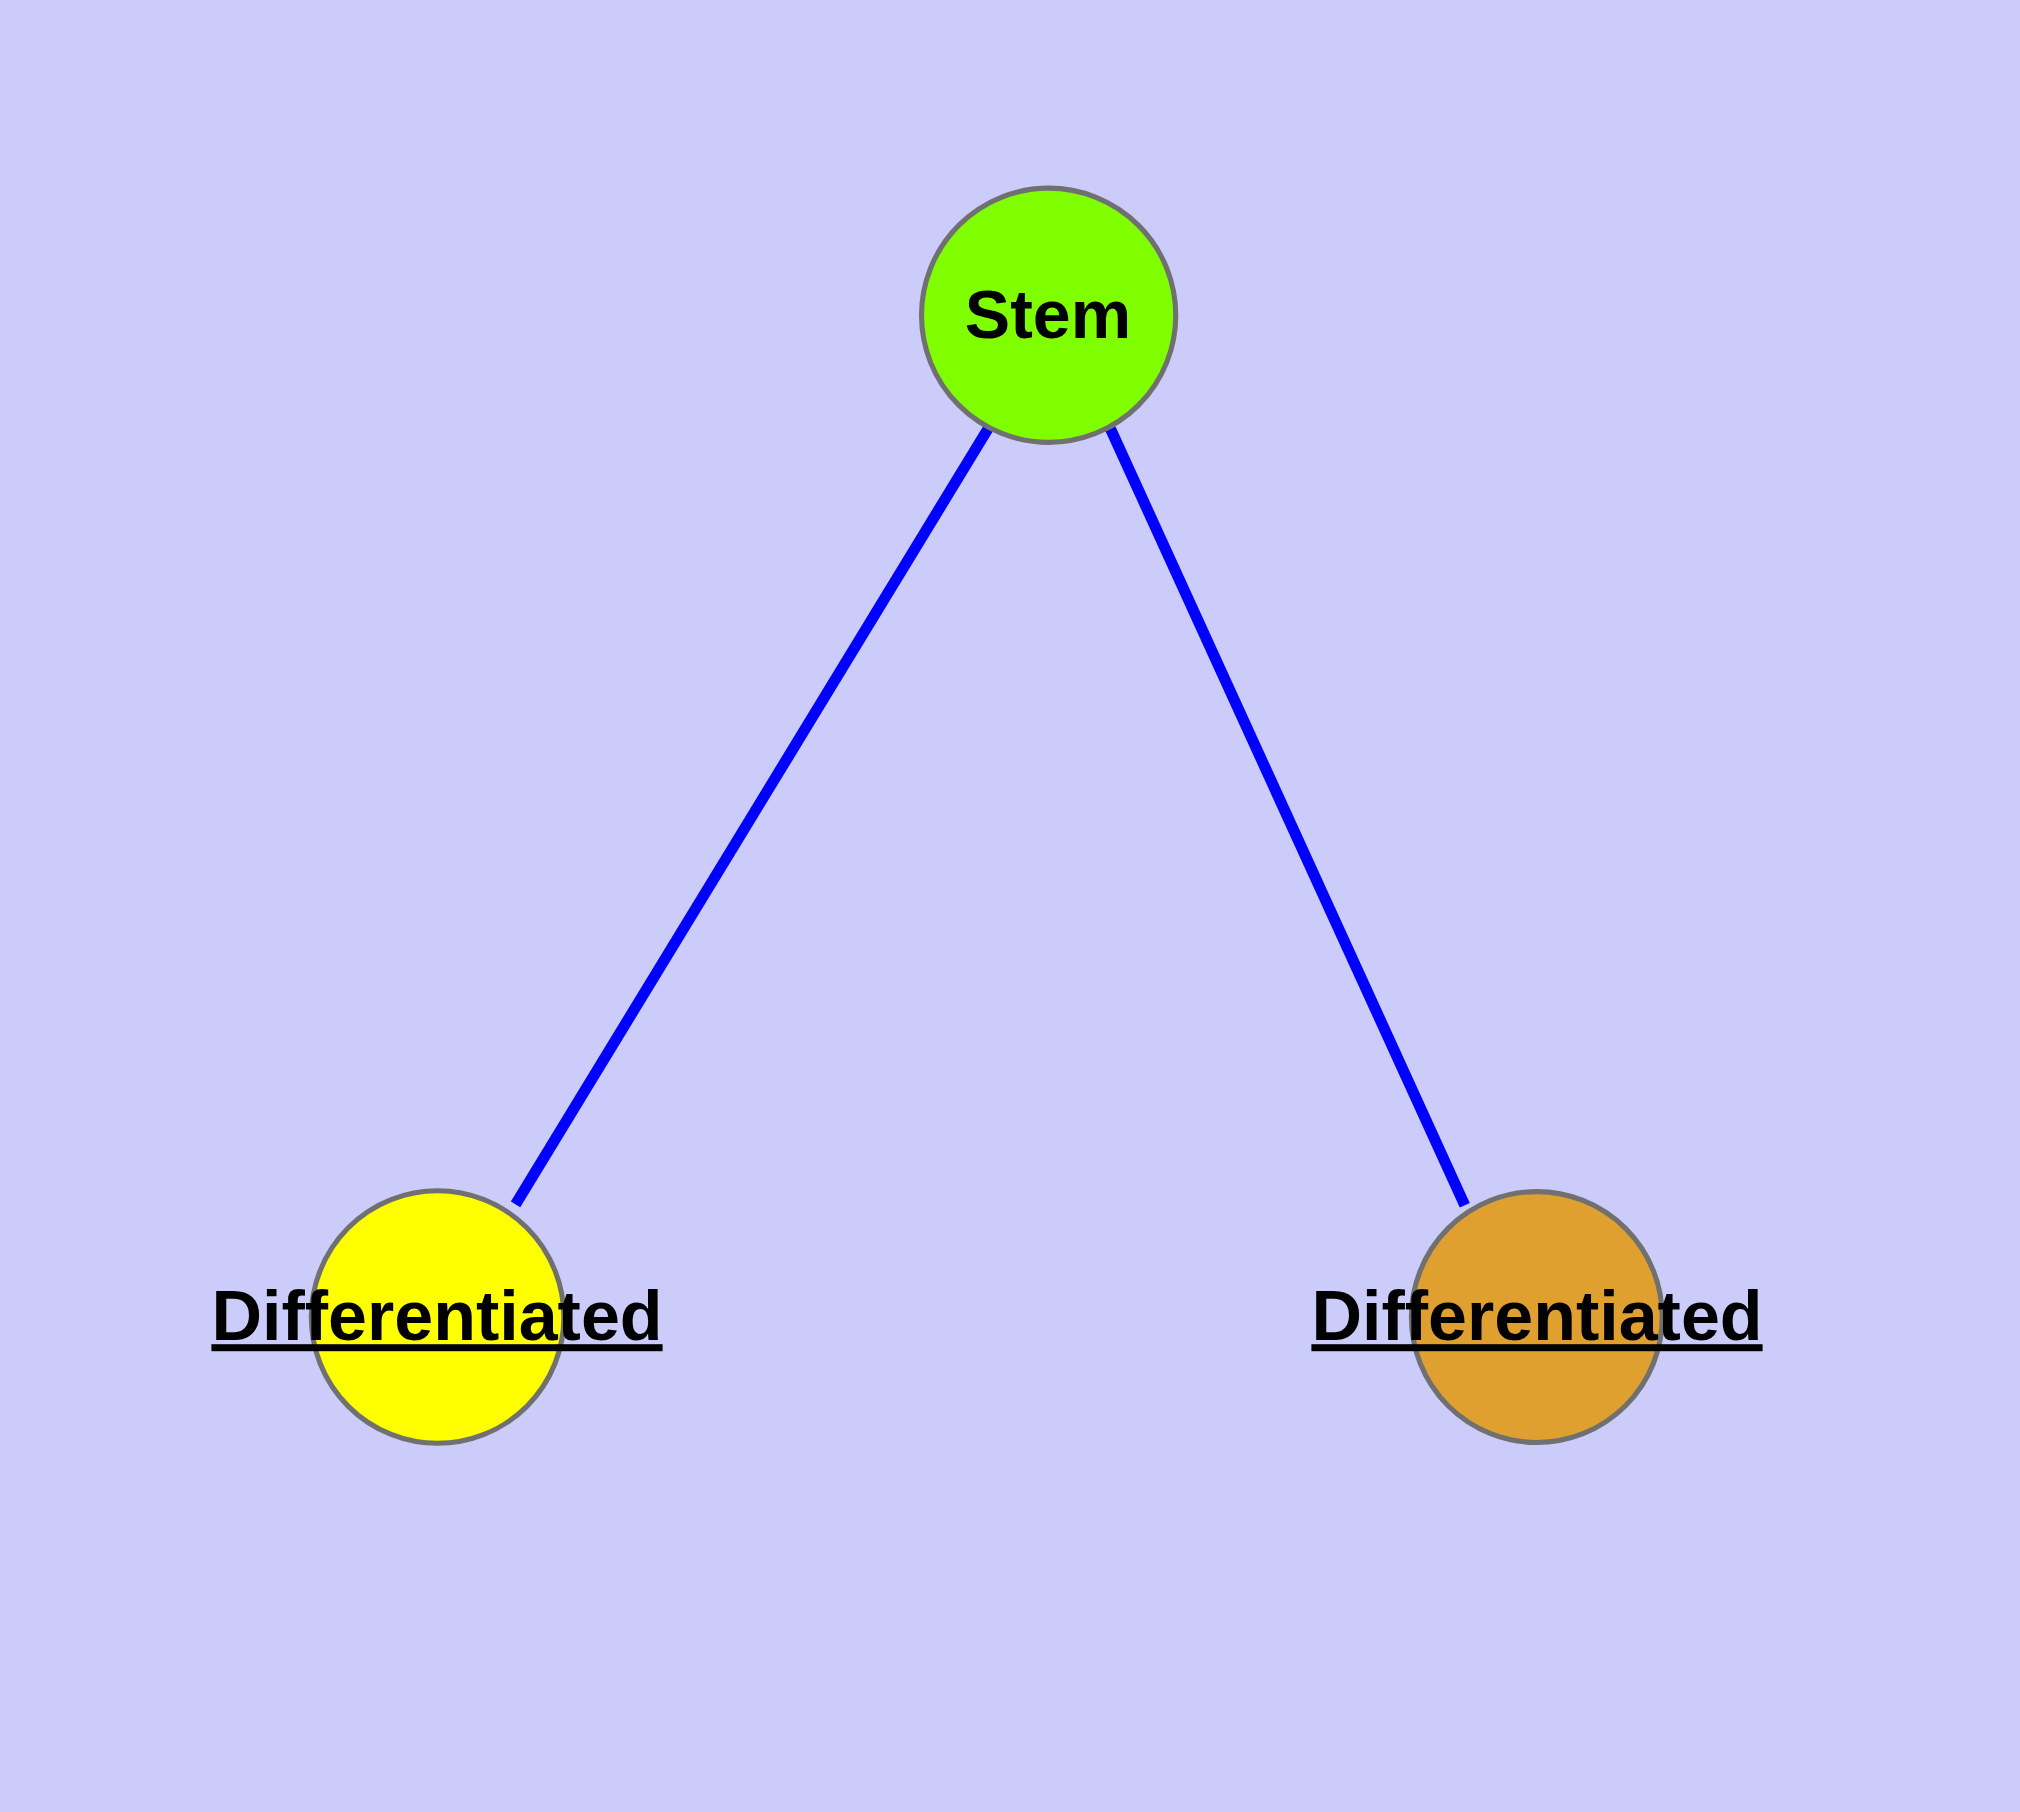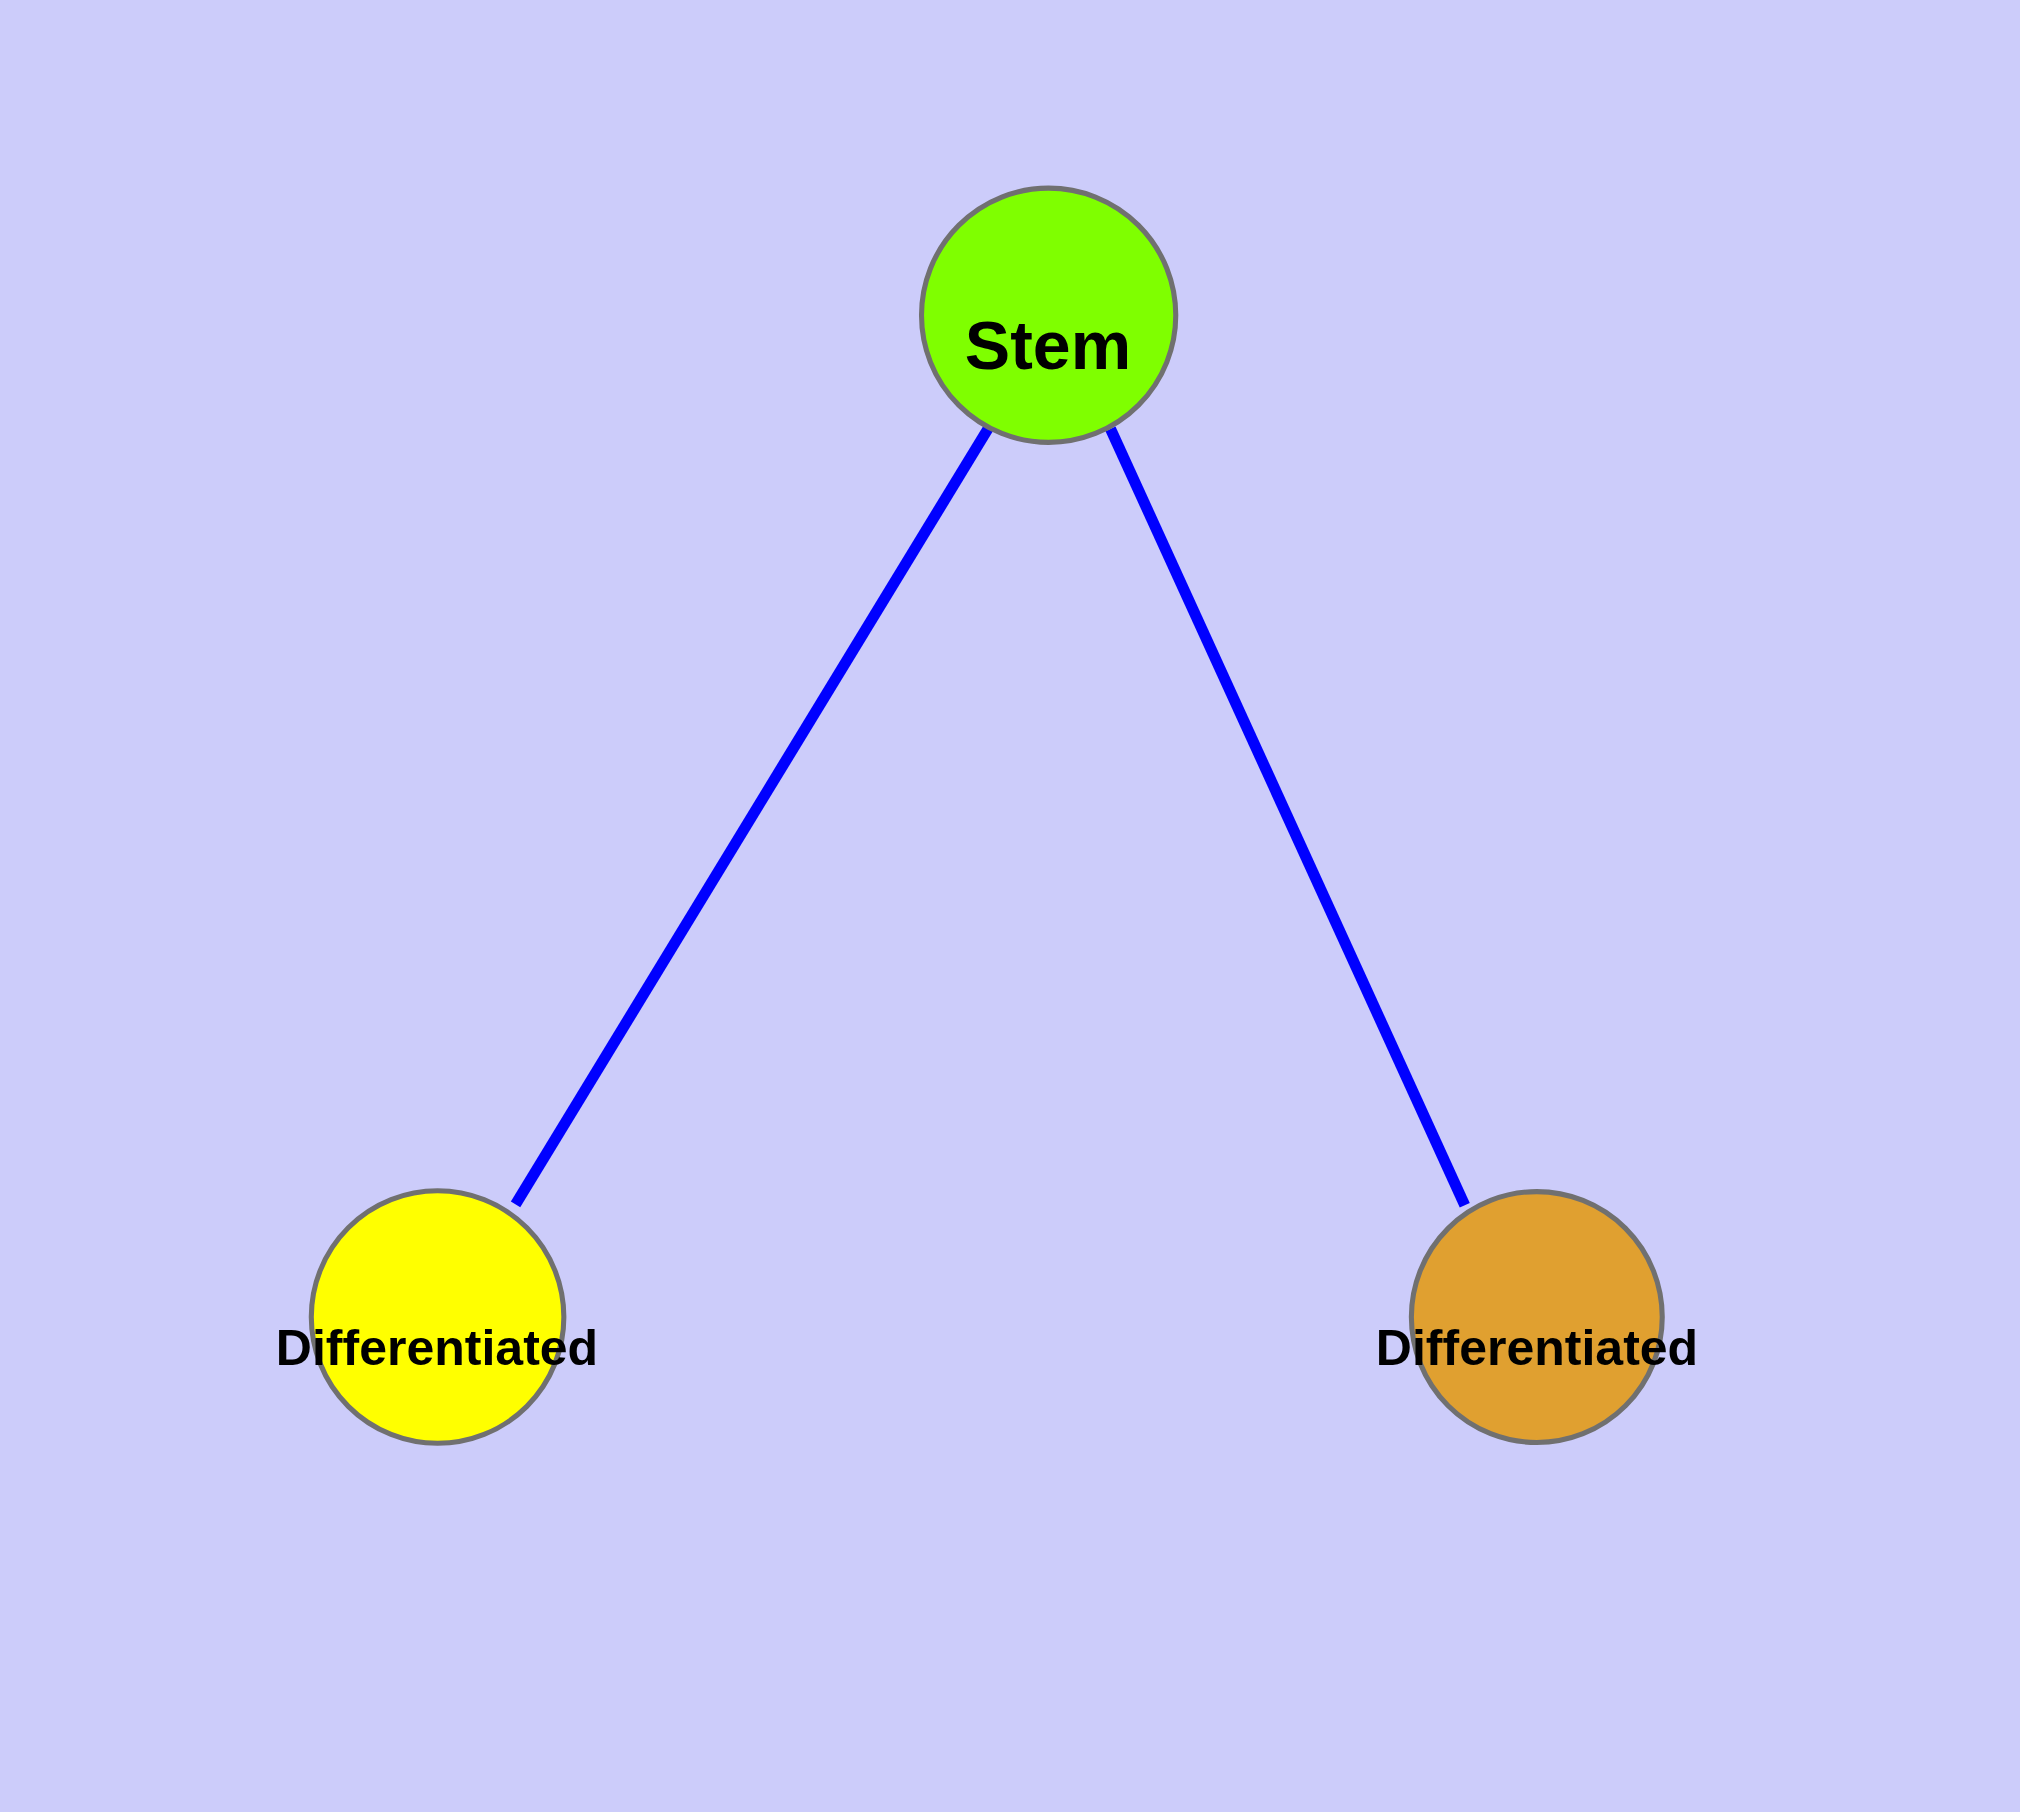--- a/index.html
+++ b/index.html
@@ -28,27 +28,27 @@
   .node-label {
     position: absolute;
     text-align: center;
     font-family: "Liberation Sans", sans-serif;
     font-weight: bold;
     color: #000000;
     line-height: 1.08;
     white-space: pre;
     pointer-events: none;
     transform: translate(-50%, -50%);
-    margin-top: 31px;
   }
   .label-stem {
     font-size: 68px;
   }
   .label-diff {
-    font-size: 50px;
+    font-size: 70px;
+    text-decoration: underline;
   }
 </style>
 </head>
 <body style="background: rgb(204, 204, 250);">
 
 <div id="canvas" style="width: 2021px; height: 1812px; background: rgb(204, 204, 250);">
 
   <svg id="graph-svg" viewBox="0 0 2384 2138" style="width: 2021px; height: 1812px;">
     <g>
       <line class="graph-edge" x1="1166" y1="505" x2="608" y2="1421" stroke="#0000ff" stroke-width="13" stroke-linecap="butt"></line>

